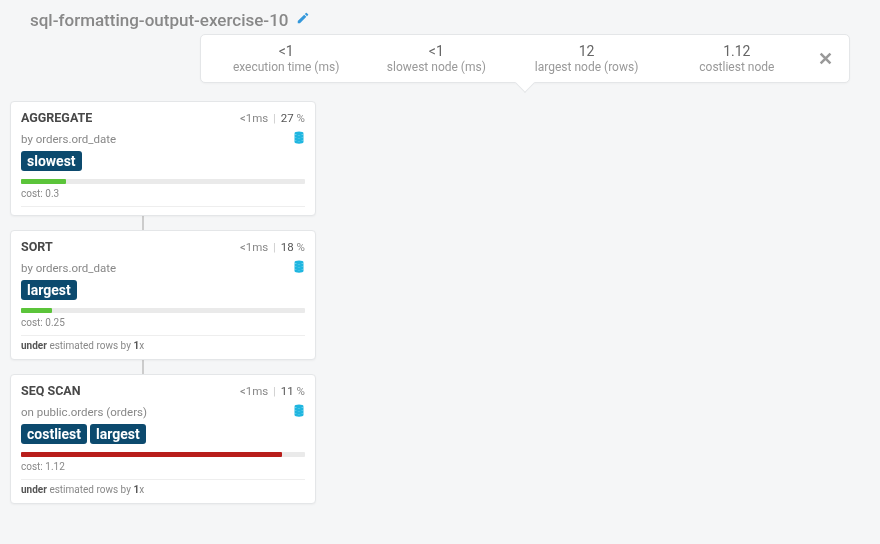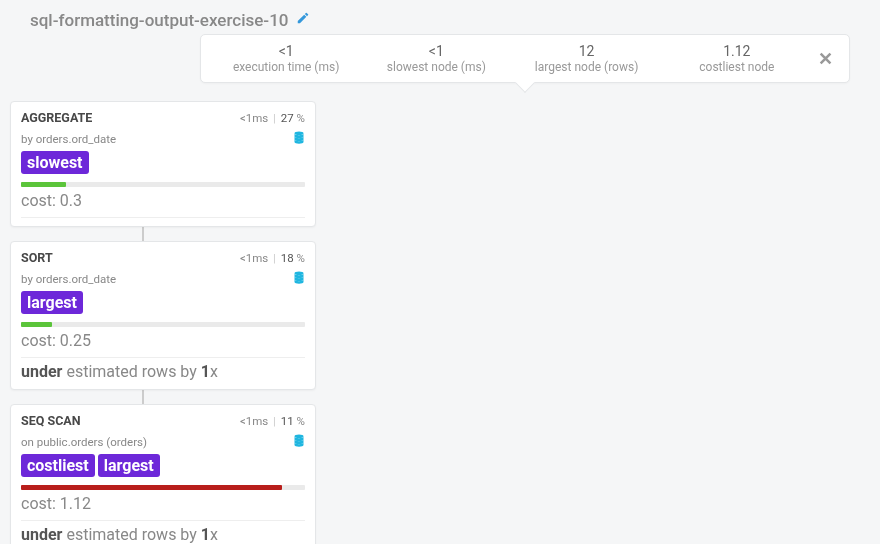--- a/index.html
+++ b/index.html
@@ -119,23 +119,23 @@
     font-size: 11.5px;
     color: #888;
   }
   .db-icon {
     color: #1fb6e0;
     font-size: 13px;
   }
   .tag-row { margin-top: 4px; }
   .tag {
     display: inline-block;
-    background: #6d28d9;
+    background: #0c4a6e;
     color: #fff;
-    font-size: 16px;
+    font-size: 14px;
     font-weight: 700;
     padding: 2px 6px;
     border-radius: 3px;
     margin-right: 3px;
   }
   .bar-outer {
     width: 100%;
     height: 5px;
     background: #eaeaea;
     margin-top: 8px;
@@ -146,21 +146,21 @@
     height: 100%;
     border-radius: 1px;
   }
   .bar-green { background: #5bc43a; }
   .bar-red { background: #b81e1b; }
   .divider {
     border-top: 1px solid #eee;
     margin-top: 7px;
   }
   .cost-row, .est-row {
-    font-size: 16px;
+    font-size: 10px;
     color: #888;
     margin-top: 4px;
   }
   .est-row strong { color: #555; font-weight: 700; }
 </style>
 </head>
 <body>
 
 <div class="header-row">
   <span class="title">sql-formatting-output-exercise-10</span>

